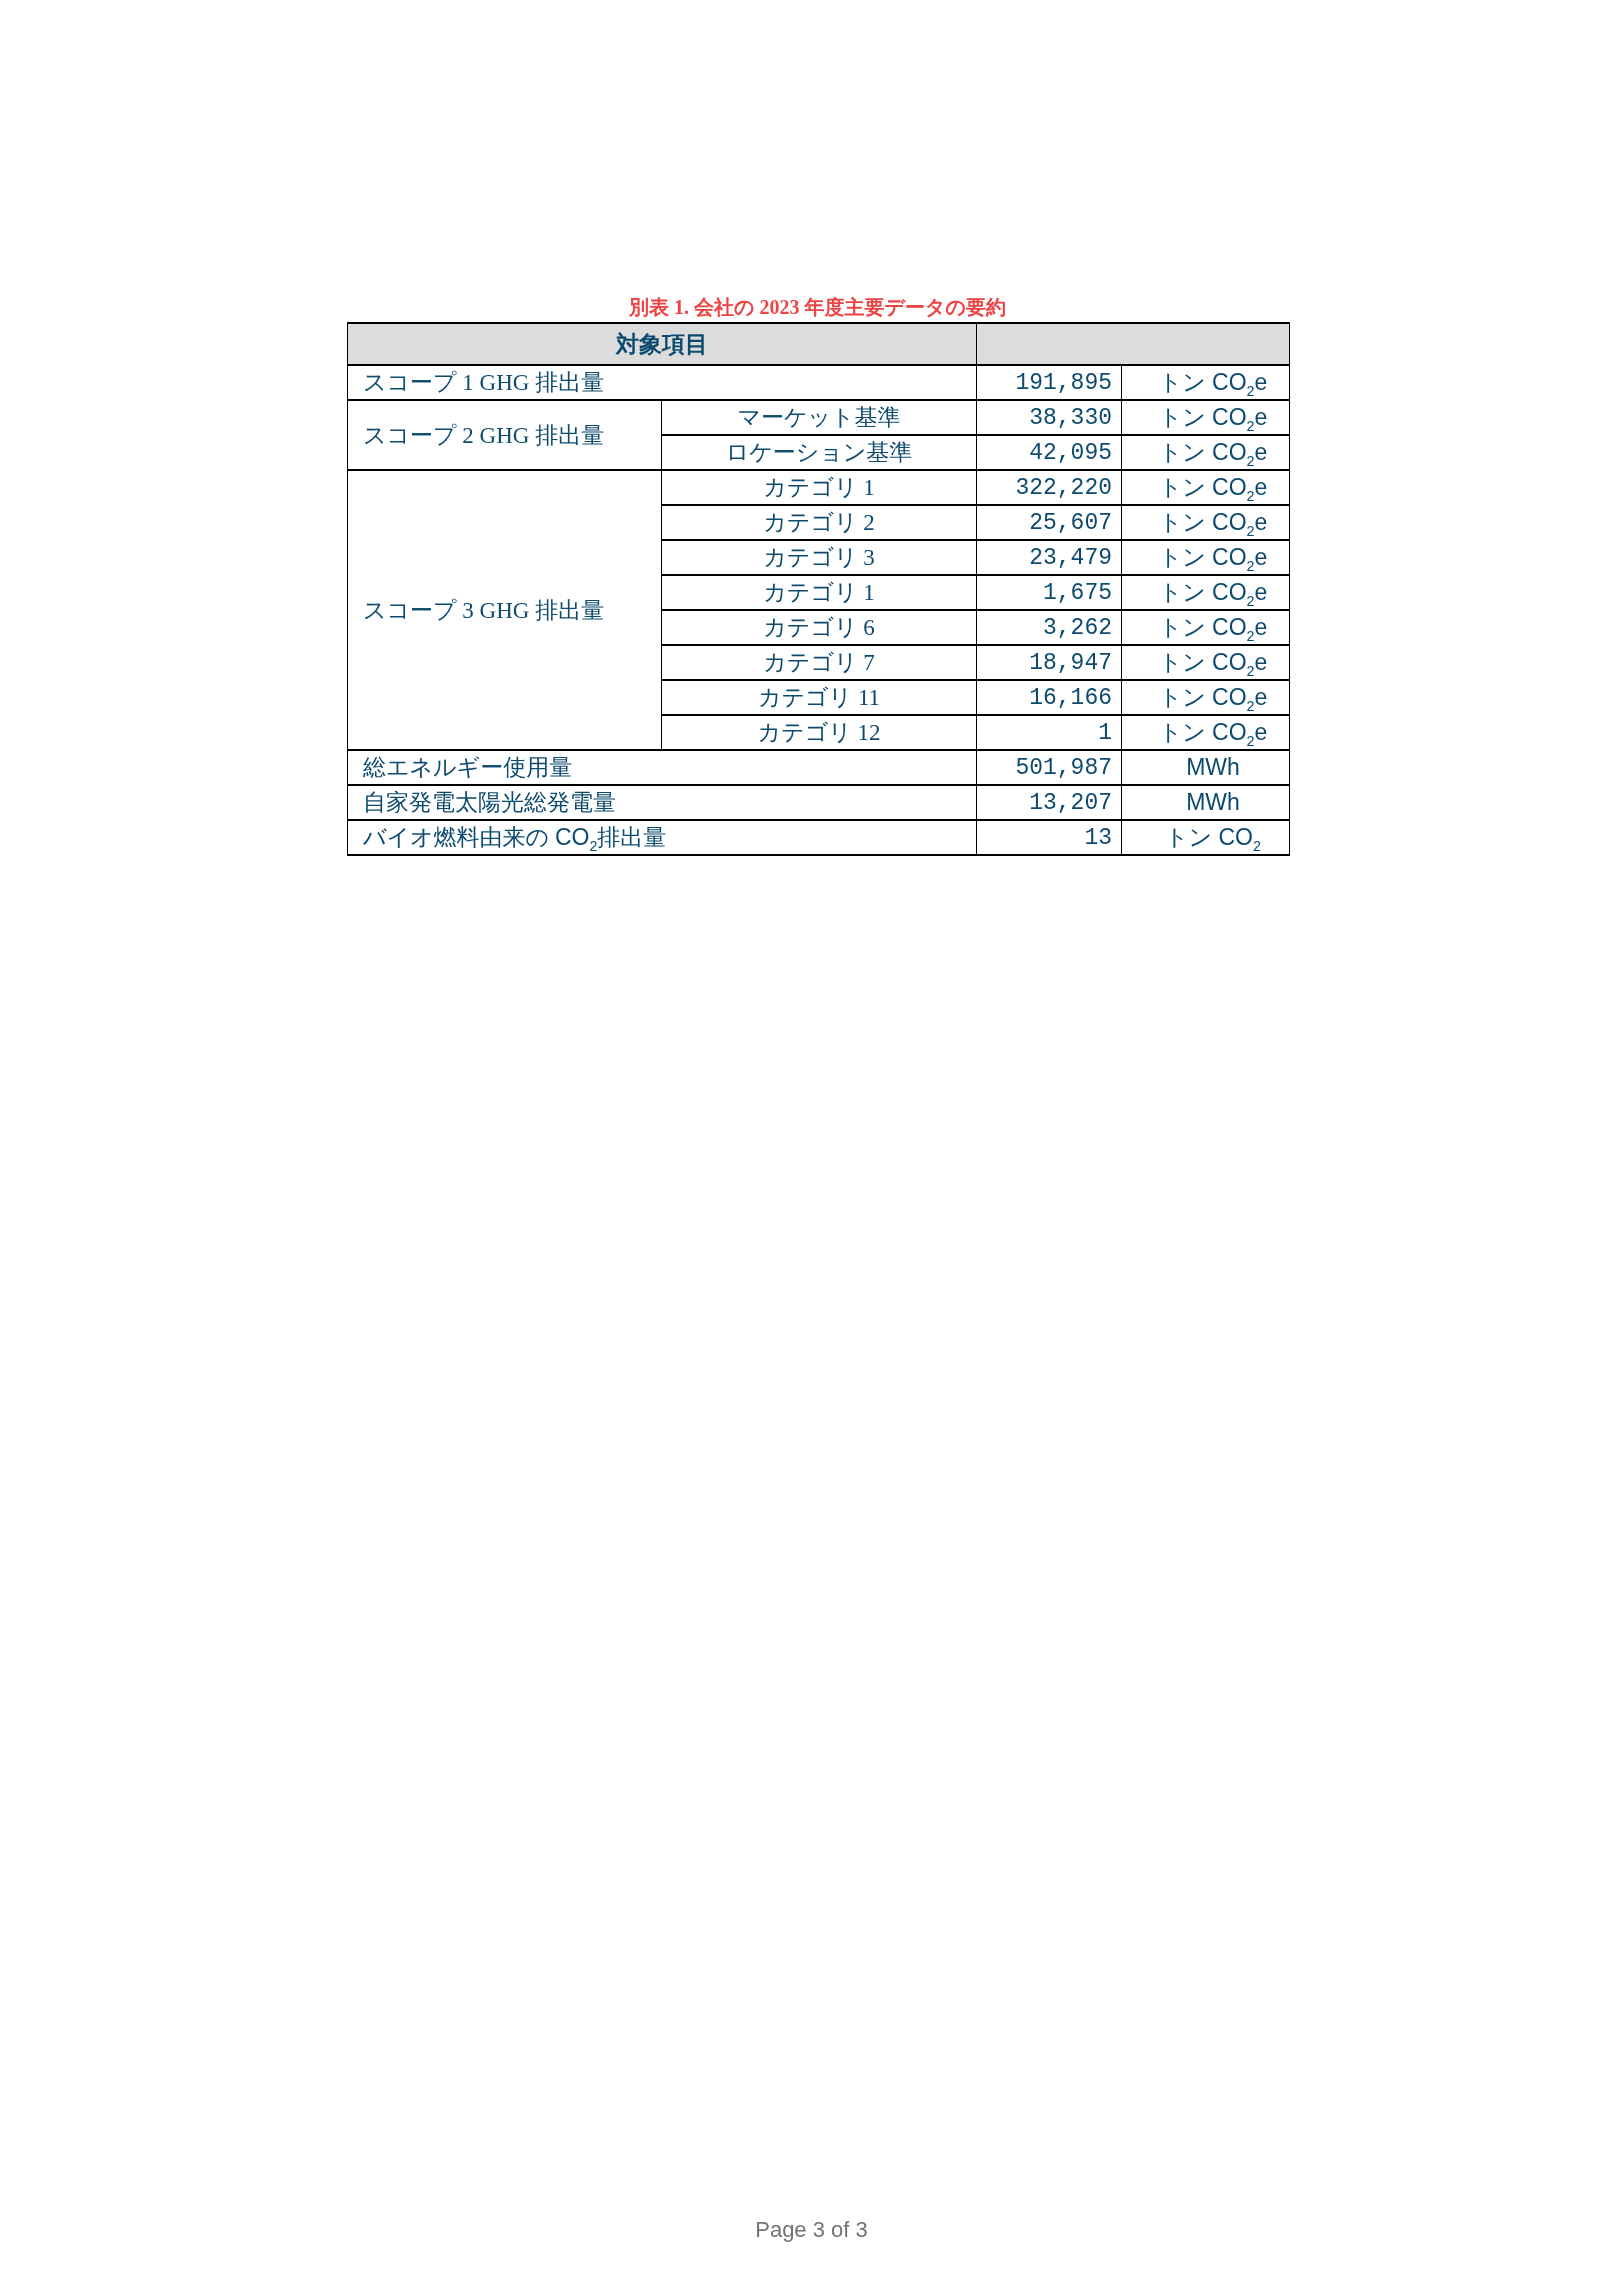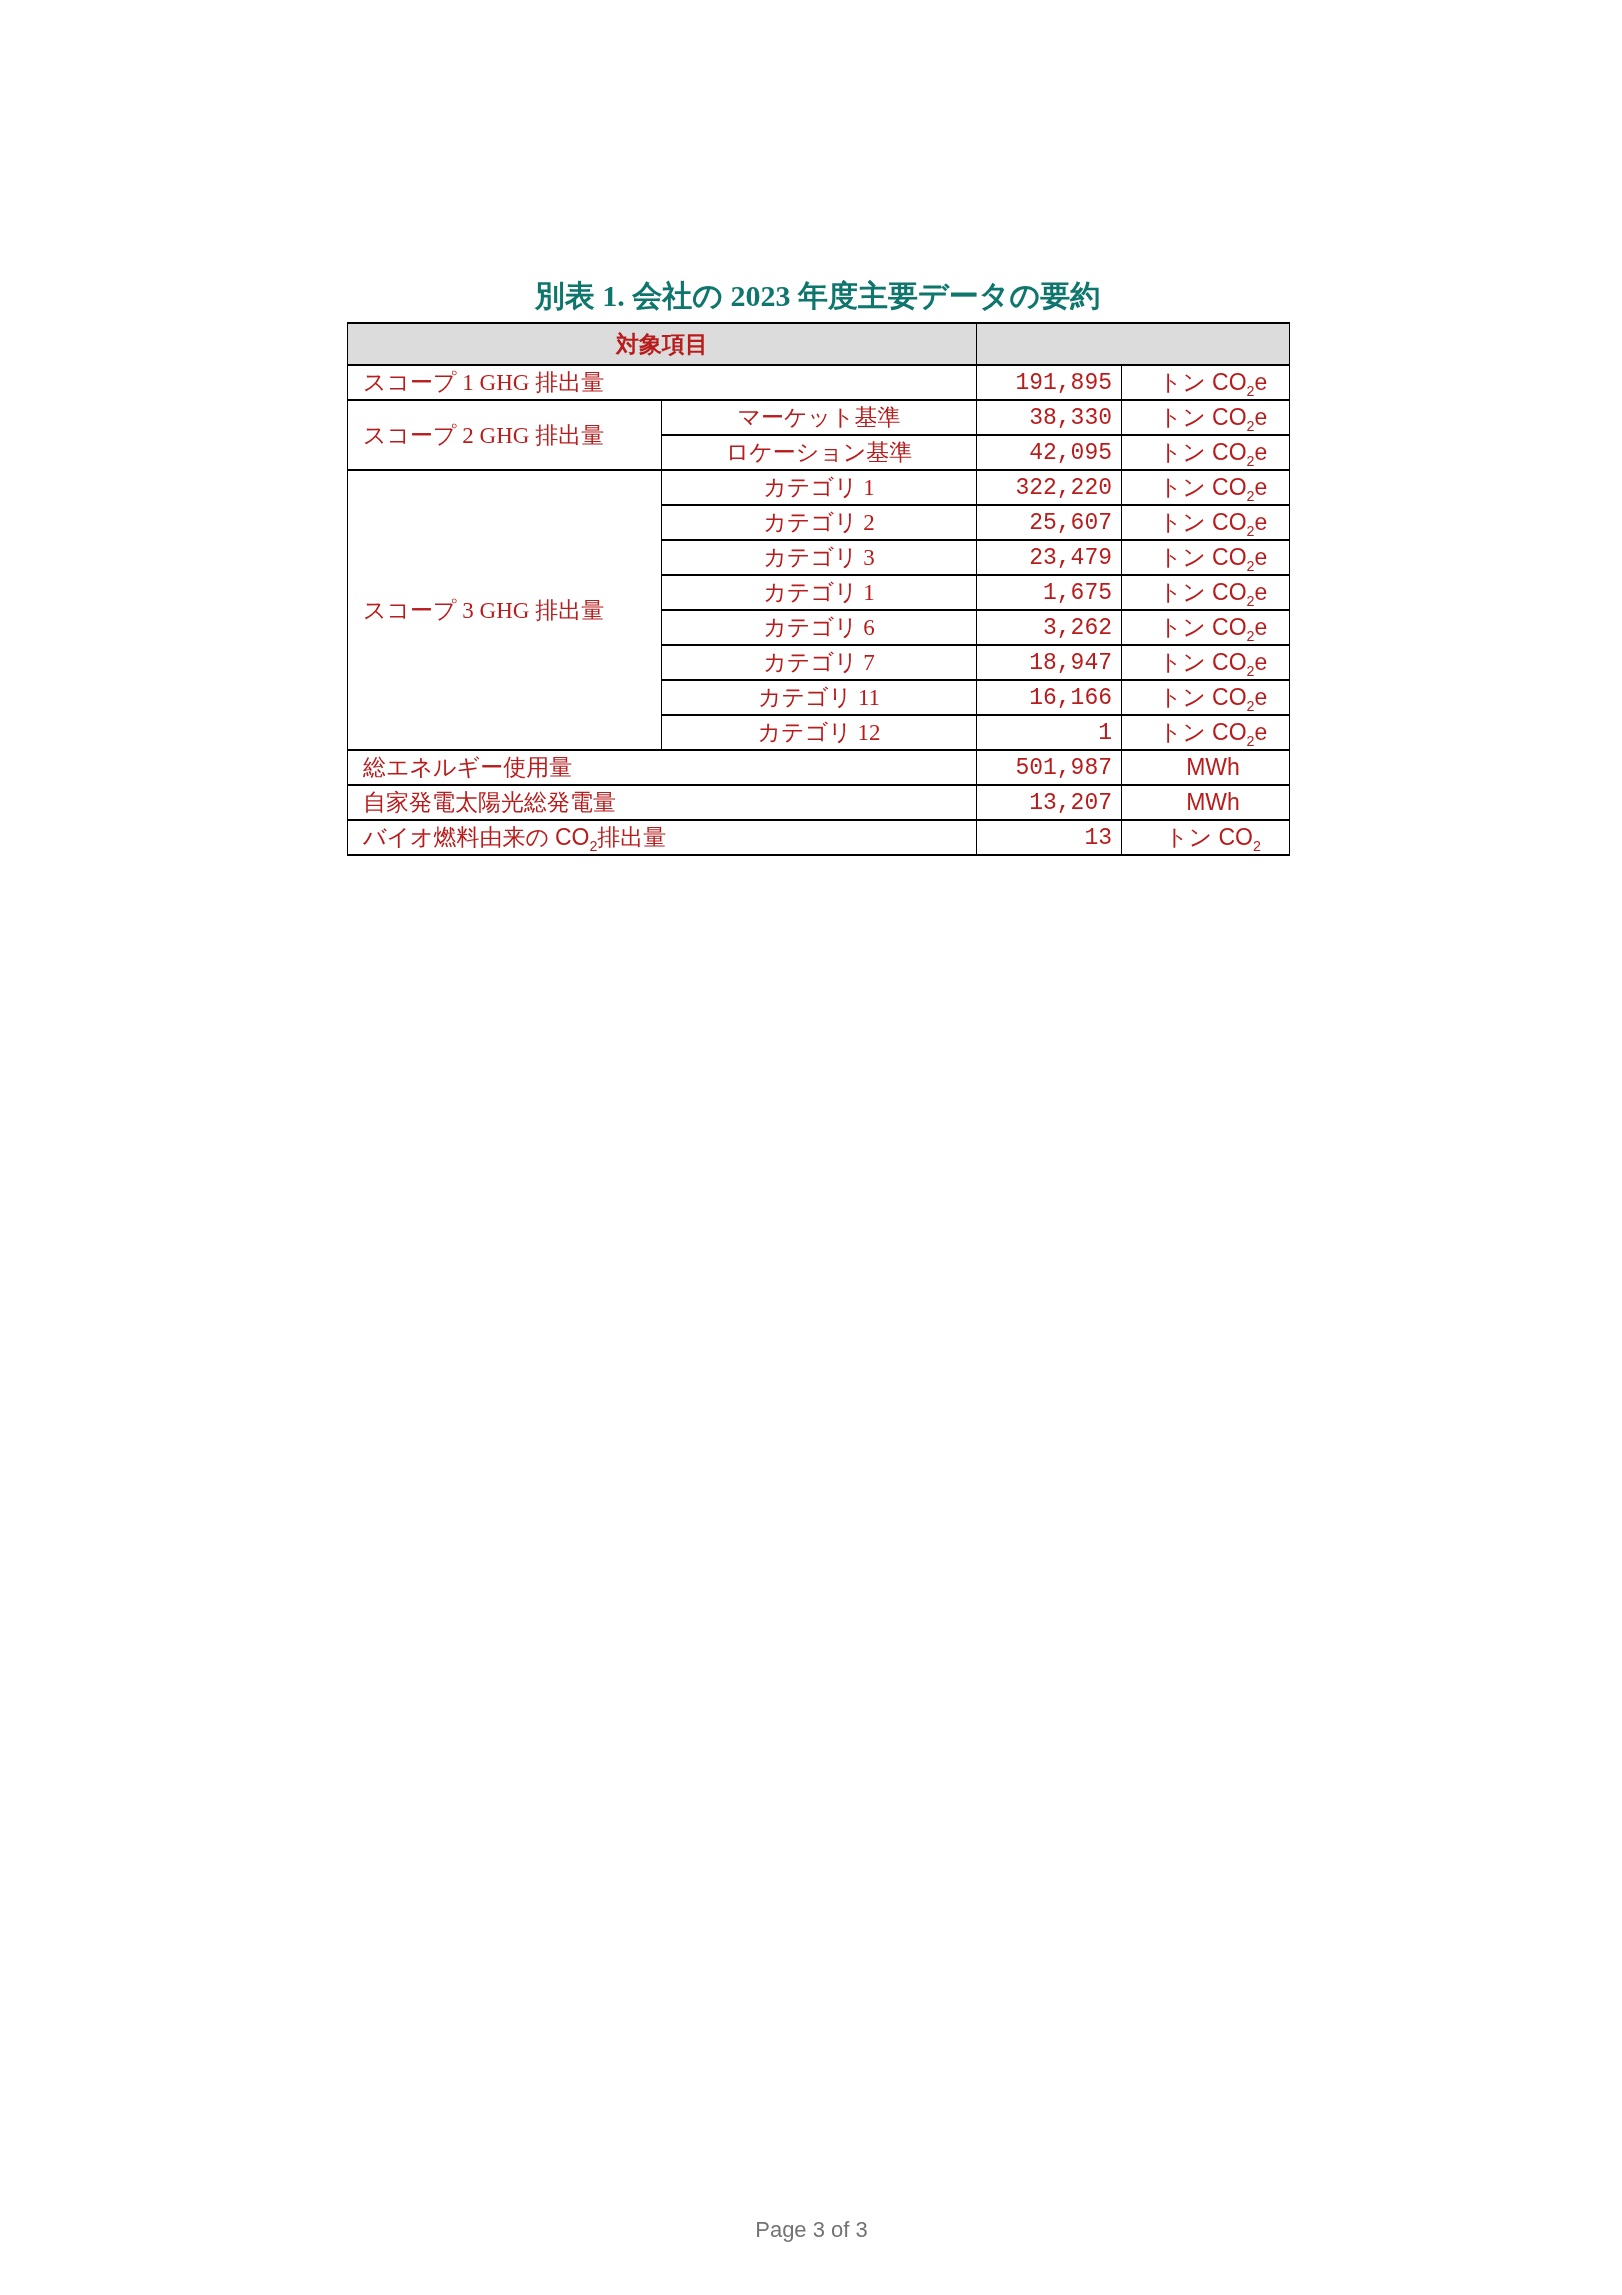--- a/index.html
+++ b/index.html
@@ -29,46 +29,46 @@
     display: flex;
     align-items: center;
     justify-content: center;
   }
   .logo-box svg { display: block; }
 
   
   .doc-title {
     position: absolute;
     left: 347px;
-    top: 276px;
+    top: 294px;
     width: 941px;
     text-align: center;
-    font-size: 30px;
+    font-size: 20px;
     font-weight: bold;
-    color: #0f766e;
+    color: #ef4444;
     white-space: nowrap;
   }
 
   
   table.data-table {
     position: absolute;
     left: 347px;
     top: 322px;
     width: 941px;
     border-collapse: collapse;
     table-layout: fixed;
     border: 1.7px solid #000;
   }
   table.data-table td {
     border-left: 1.7px solid #000;
     border-right: 1.7px solid #000;
     border-top: 2.3px solid #000;
     border-bottom: 2.3px solid #000;
     font-size: 23px;
-    color: #b91c1c;
+    color: #0c4a6e;
     vertical-align: middle;
     overflow: hidden;
     white-space: nowrap;
     margin-left: 40px;
   }
   tr.hdr-row { height: 42px; }
   tr.data-row { height: 34px; }
   td.hdr {
     background: #dcdcdc;
     font-weight: bold;

